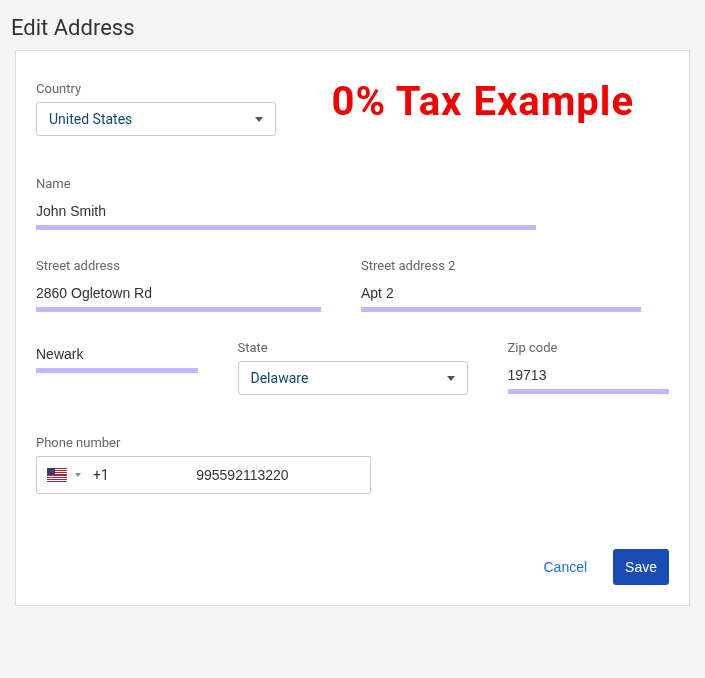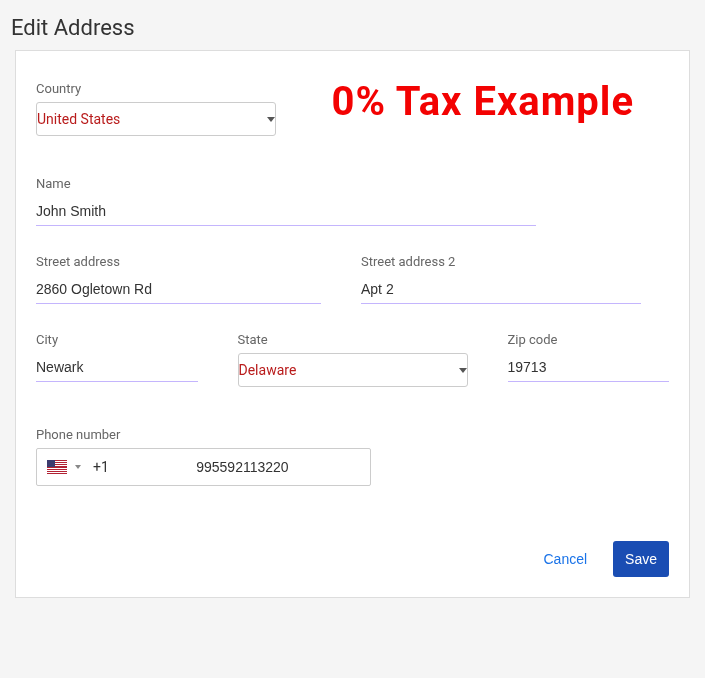--- a/index.html
+++ b/index.html
@@ -40,23 +40,23 @@
     }
     .field-label {
       font-size: 13px;
       color: #666;
       margin-bottom: 6px;
       display: block;
     }
     .dropdown {
       border: 1px solid #ccc;
       border-radius: 3px;
-      padding: 8px 0;
-      font-size: 14px;
-      color: #b91c1c;
+      padding: 8px 12px;
+      font-size: 14px;
+      color: #0c4a6e;
       display: flex;
       align-items: center;
       justify-content: space-between;
       cursor: pointer;
       background: #fff;
       min-height: 34px;
     }
     .dropdown-country {
       width: 240px;
     }
@@ -65,21 +65,21 @@
     }
     .caret {
       width: 0;
       height: 0;
       border-left: 4px solid transparent;
       border-right: 4px solid transparent;
       border-top: 5px solid #555;
     }
     .text-input {
       border: none;
-      border-bottom: 1px solid #c4b5fd;
+      border-bottom: 5px solid #c4b5fd;
       padding: 6px 0;
       font-size: 14px;
       color: #333;
       width: 100%;
       outline: none;
       background: transparent;
     }
     .row {
       display: flex;
       gap: 40px;
@@ -208,21 +208,20 @@
       <input class="text-input" type="text" value="2860 Ogletown Rd" style="">
     </div>
     <div class="field-group field-street2">
       <label class="field-label">Street address 2</label>
       <input class="text-input" type="text" value="Apt 2" style="">
     </div>
   </div>
 
   <div class="row">
     <div class="field-group field-city">
-      <label class="field-label">City</label>
       <input class="text-input" type="text" value="Newark" style="">
     </div>
     <div class="field-group field-state">
       <label class="field-label">State</label>
       <div class="dropdown dropdown-state">
         <span>Delaware</span>
         <span class="caret"></span>
       </div>
     </div>
     <div class="field-group field-zip">

